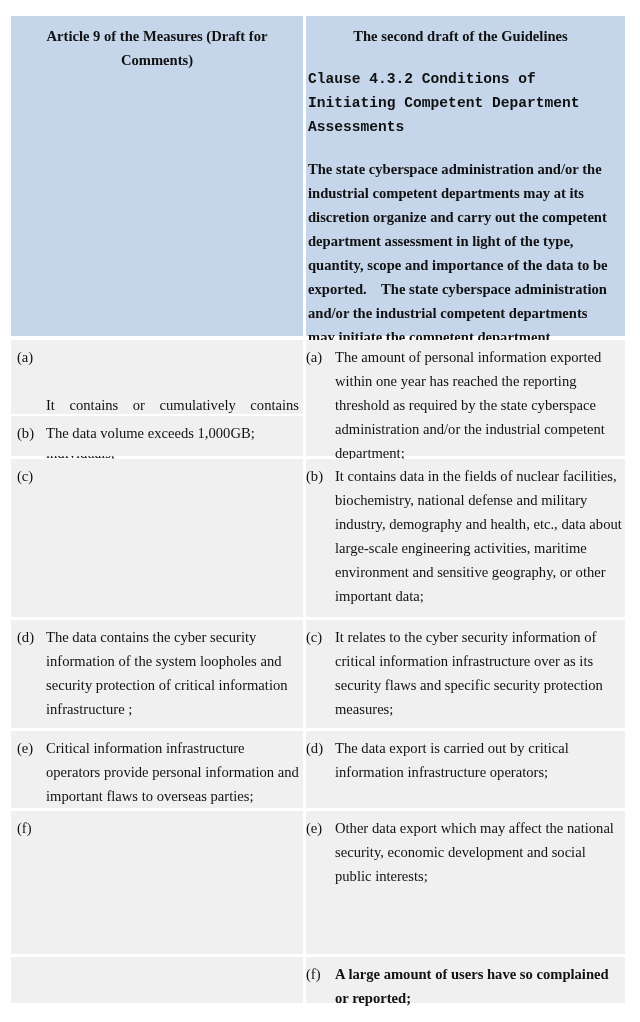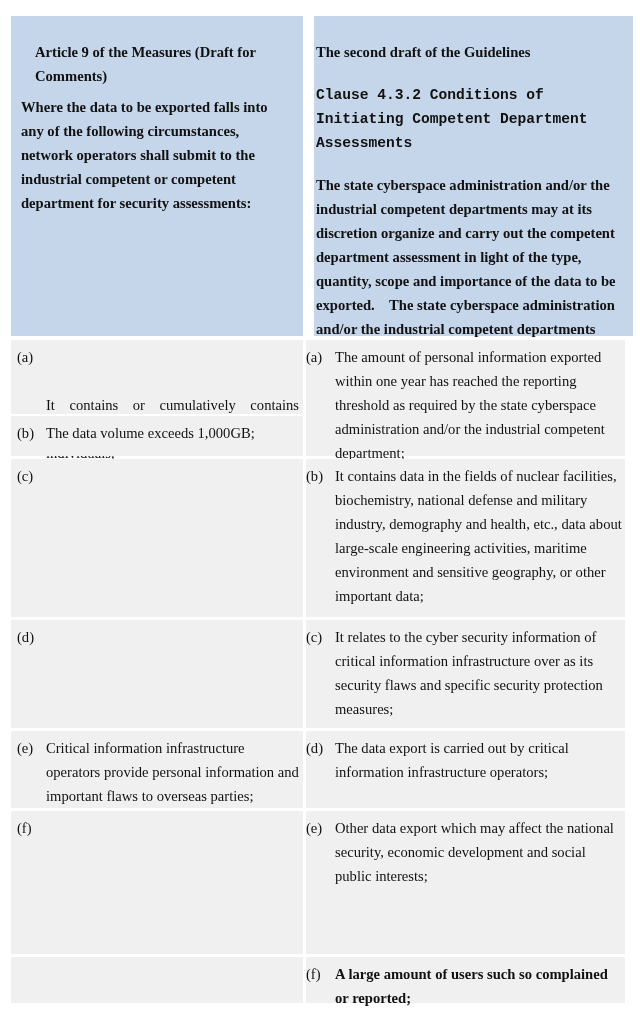--- a/index.html
+++ b/index.html
@@ -30,23 +30,22 @@
       font-weight: bold;
       font-size: 14.6px;
       line-height: 24px;
     }
     .body-cell {
       background: #f0f0f0;
       font-size: 14.6px;
       line-height: 24px;
     }
     .hdr .title {
-      text-align: left;
+      text-align: center;
       display: block;
-      margin-top: 16px;
     }
     .hdr p {
       margin: 0;
     }
     .item {
       display: flex;
       align-items: flex-start;
     }
     .item .lbl {
       flex: 0 0 auto;
@@ -62,24 +61,23 @@
     }
     .bold { font-weight: bold; }
   </style>
 </head>
 <body>
 
 <div class="table">
 
   <div class="cell hdr" style="left:0; top:0; width:292px; height:320px; padding:8px 10px 0 10px;">
     <span class="title" style="padding:0 14px;">Article 9 of the Measures (Draft for Comments)</span>
-    <p style="margin-top:7px;">Where the data to be exported falls into any of the following circumstances, network operators shall submit to the industrial competent or competent department for security assessments:</p>
   </div>
 
-  <div class="cell hdr" style="left:303px; top:0; width:319px; height:320px; padding:8px 12px 0 2px;">
+  <div class="cell hdr" style="left:295px; top:0; width:319px; height:320px; padding:8px 12px 0 2px;">
     <span class="title">The second draft of the Guidelines</span>
     <p style="margin-top:19px;font-family:Liberation Mono, monospace;">Clause 4.3.2 Conditions of Initiating Competent Department Assessments</p>
     <p style="margin-top:18px;">The state cyberspace administration and/or the industrial competent departments may at its discretion organize and carry out the competent department assessment in light of the type, quantity, scope and importance of the data to be exported.&nbsp;&nbsp;&nbsp; The state cyberspace administration and/or the industrial competent departments may initiate the competent department assessment under any of the following circumstances:</p>
   </div>
 
   <div class="cell body-cell" style="left:0; top:324px; width:292px; height:74px; padding:5px 4px 0 6px;">
     <div class="item">
       <span class="lbl">(a)</span>
       <span class="txt justify">It contains or cumulatively contains personal information of over 500,000 individuals;</span>
     </div>
@@ -108,20 +106,21 @@
   <div class="cell body-cell" style="left:295px; top:443px; width:319px; height:158px; padding:5px 2px 0 0;">
     <div class="item">
       <span class="lbl">(b)</span>
       <span class="txt">It contains data in the fields of nuclear facilities, biochemistry, national defense and military industry, demography and health, etc., data about large-scale engineering activities, maritime environment and sensitive geography, or other important data;</span>
     </div>
   </div>
 
   <div class="cell body-cell" style="left:0; top:604px; width:292px; height:108px; padding:5px 4px 0 6px;">
     <div class="item">
       <span class="lbl">(d)</span>
+      <span class="txt">The data contains the cyber security information of the system loopholes and security protection of critical information infrastructure ;</span>
     </div>
   </div>
 
   <div class="cell body-cell" style="left:295px; top:604px; width:319px; height:108px; padding:5px 2px 0 0;">
     <div class="item">
       <span class="lbl">(c)</span>
       <span class="txt">It relates to the cyber security information of critical information infrastructure over as its security flaws and specific security protection measures;</span>
     </div>
   </div>
 
@@ -151,17 +150,17 @@
       <span class="txt">Other data export which may affect the national security, economic development and social public interests;</span>
     </div>
   </div>
 
   <div class="cell body-cell" style="left:0; top:941px; width:292px; height:46px;">
   </div>
 
   <div class="cell body-cell" style="left:295px; top:941px; width:319px; height:46px; padding:5px 2px 0 0;">
     <div class="item">
       <span class="lbl">(f)</span>
-      <span class="txt bold">A large amount of users such so complained or reported;</span>
+      <span class="txt bold">A large amount of users have so complained or reported;</span>
     </div>
   </div>
 
 </div>
 
 </body></html>

